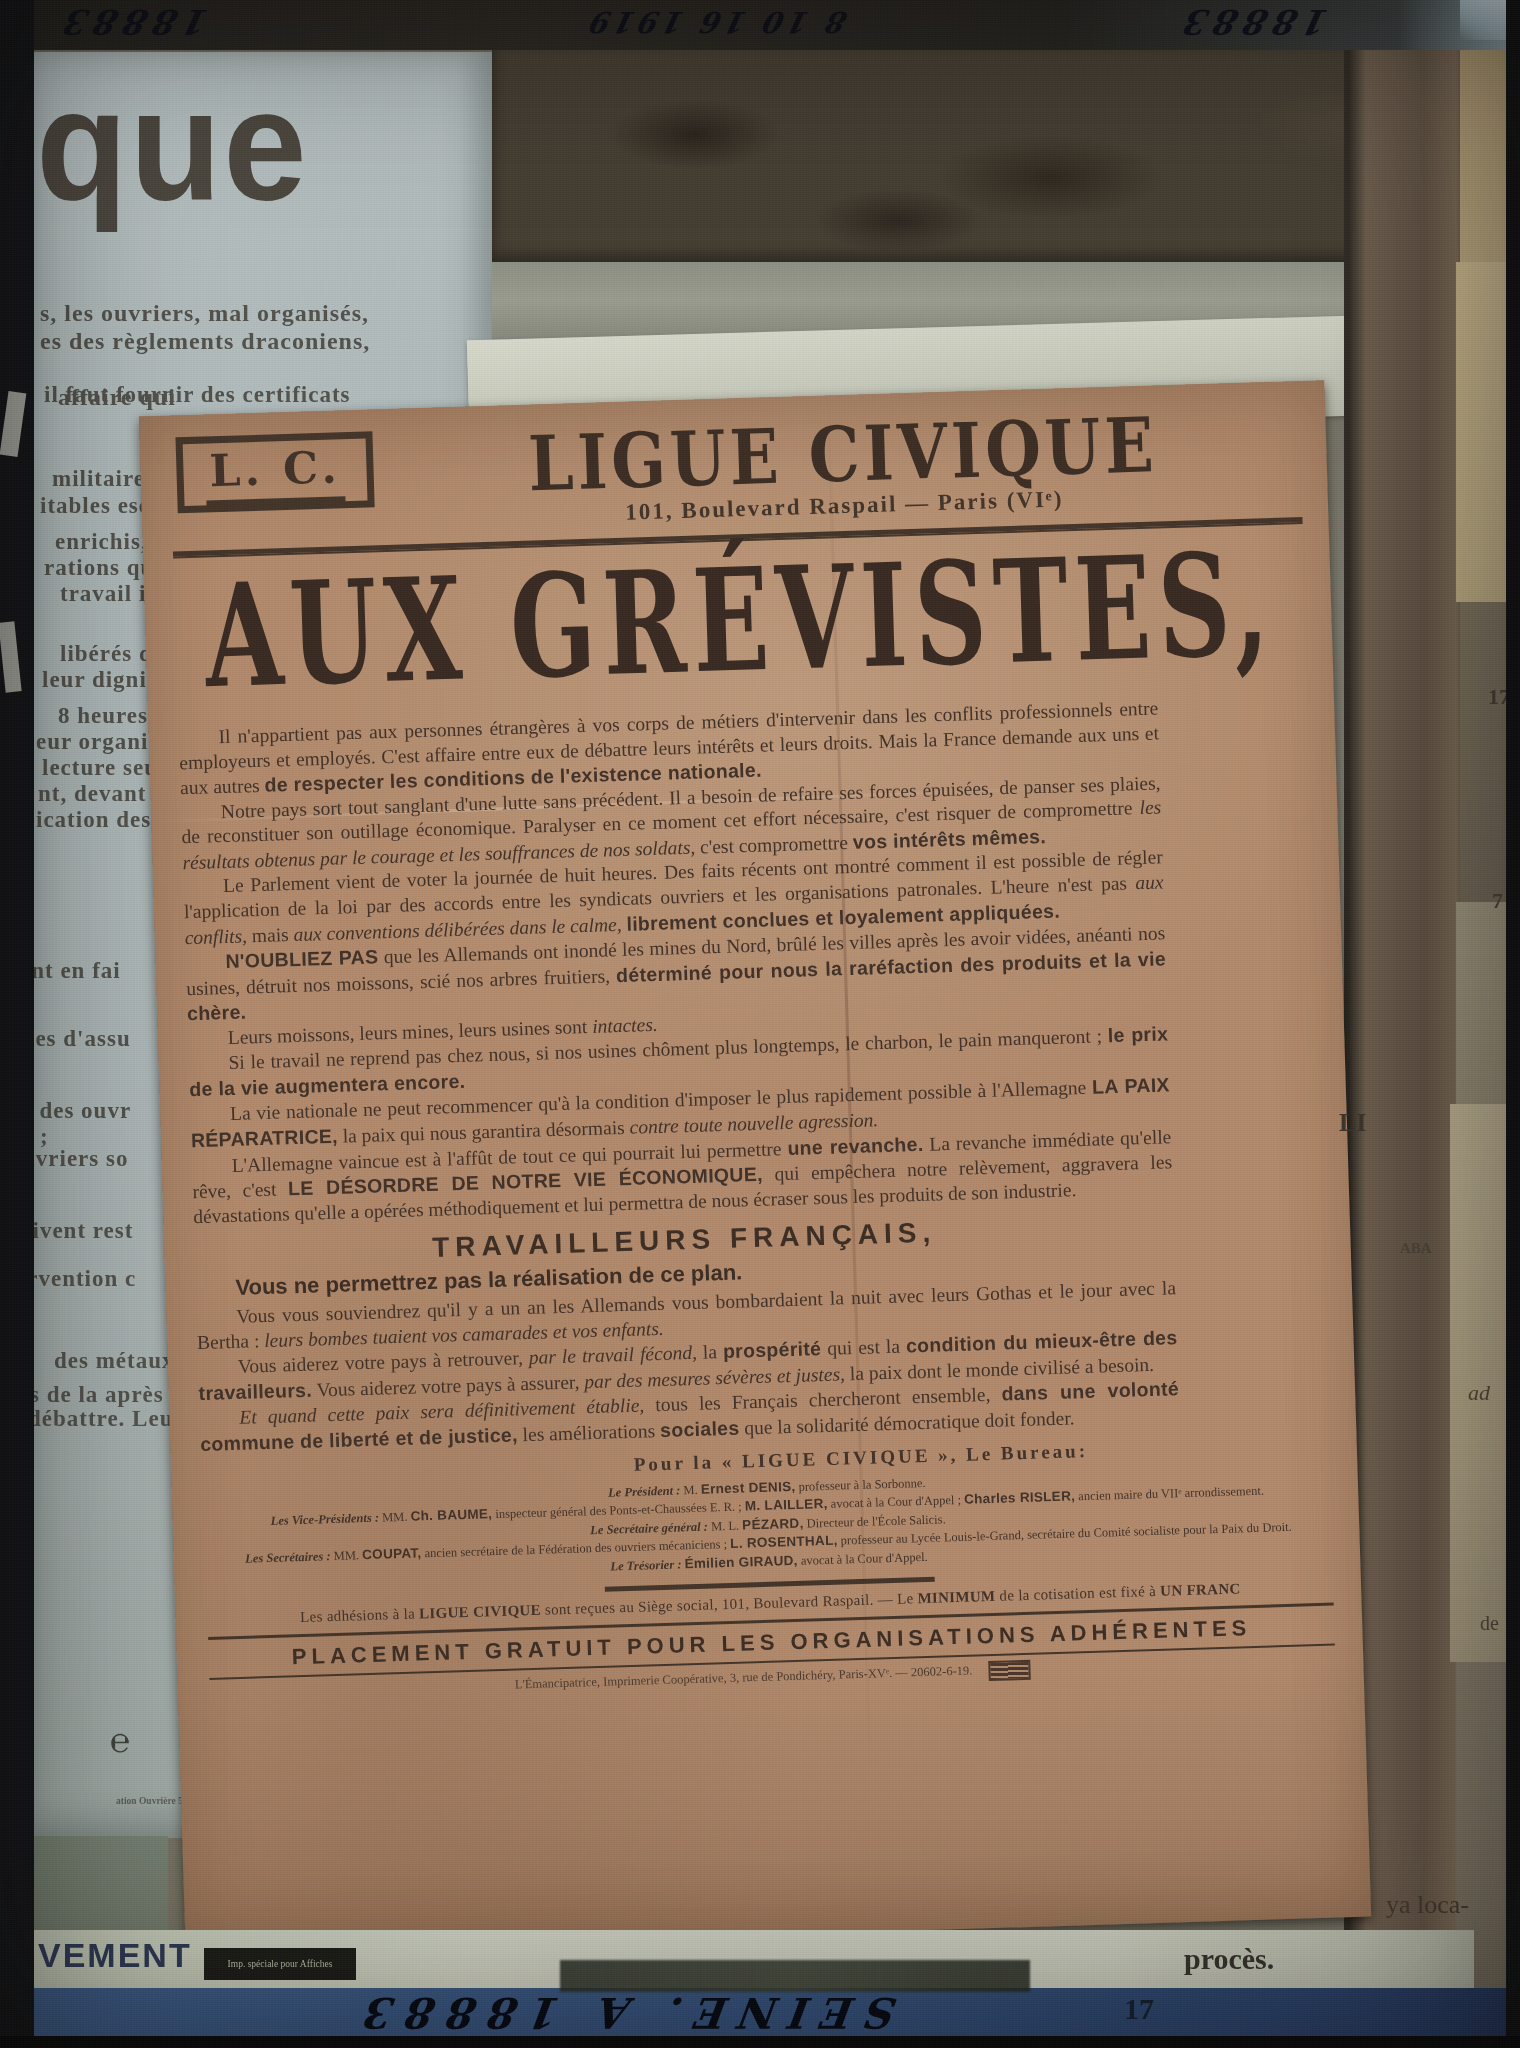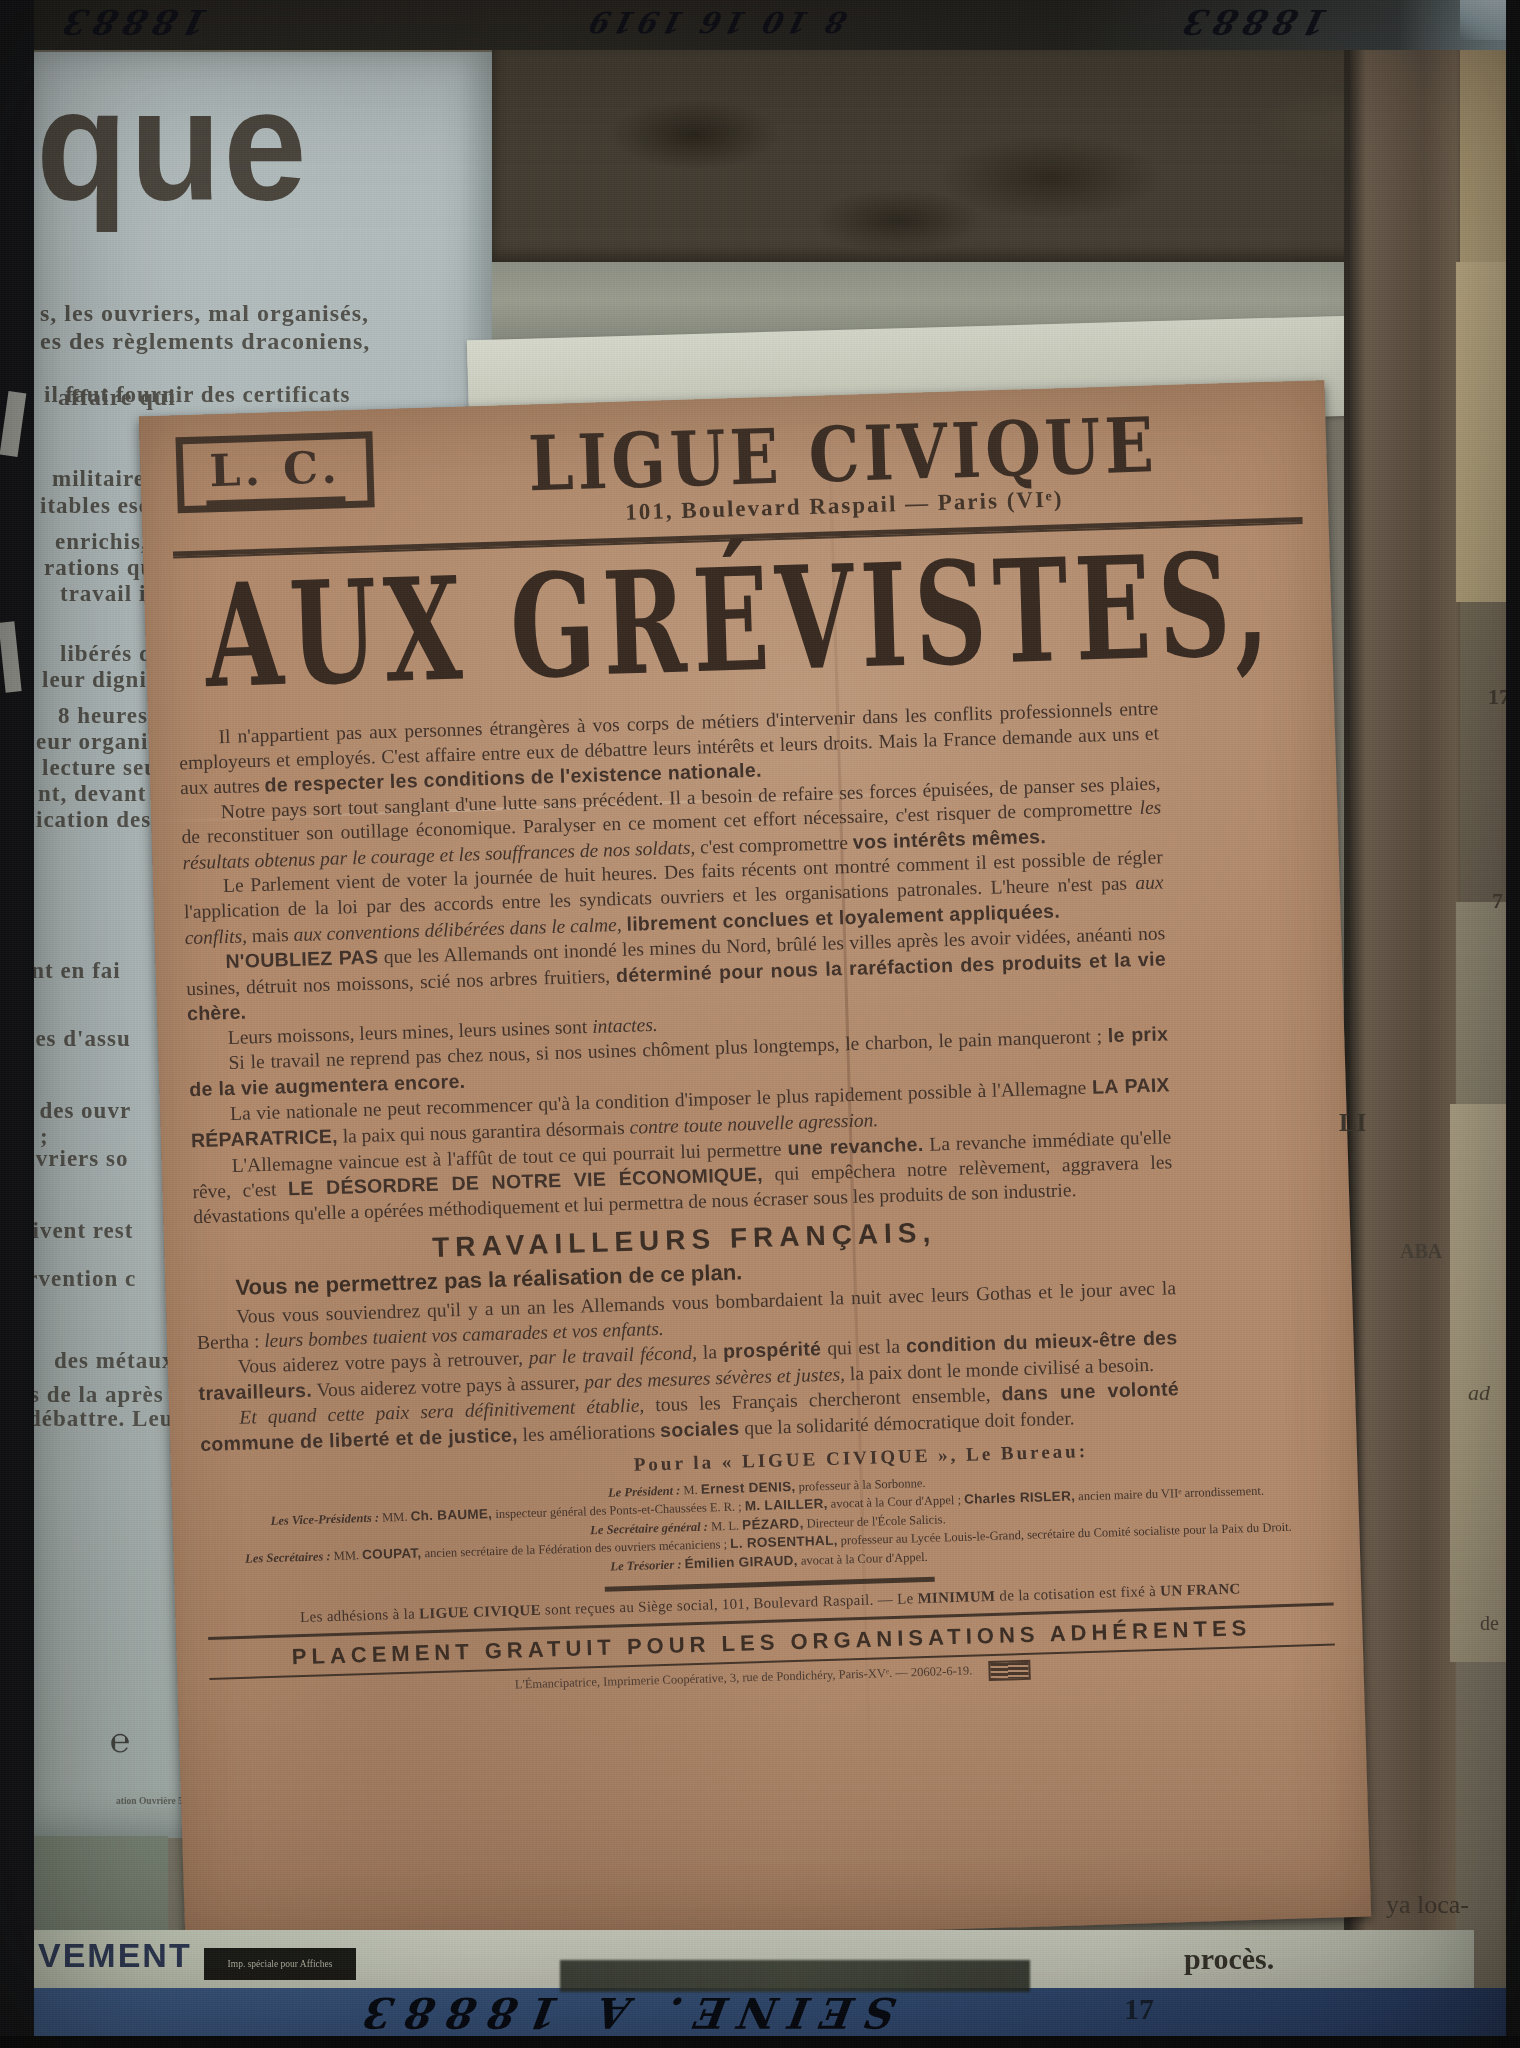--- a/index.html
+++ b/index.html
@@ -254,21 +254,21 @@
     <span class="news-frag" style="left: 22px; top: 1146px;">uvriers so</span>
     <span class="news-frag" style="left: 20px; top: 1218px;">oivent rest</span>
     <span class="news-frag" style="left: 16px; top: 1266px;">ervention c</span>
     <span class="news-frag" style="left: 54px; top: 1348px;">des métaux,</span>
     <span class="news-frag" style="left: 30px; top: 1382px;">s de la après</span>
     <span class="news-frag" style="left: 28px; top: 1406px;">débattre. Leu</span>
     <span class="news-frag" style="left: 116px; top: 1796px; font-size: 9.5px; color: rgba(70, 70, 62, 0.75); letter-spacing: 0px;">ation Ouvrière 51, Rue Sain</span>
     <span class="wall-frag" style="left: 1488px; top: 684px; font-size: 22px; color: rgb(69, 62, 51); font-weight: 700;">17</span>
     <span class="wall-frag" style="left: 1492px; top: 888px; font-size: 22px; color: rgb(74, 66, 55); font-weight: 700;">7</span>
     <span class="wall-frag" style="left: 1339px; top: 1108px; font-size: 26px; color: rgb(59, 53, 44); font-weight: 700;">LI</span>
-    <span class="wall-frag" style="left: 1400px; top: 1240px; font-size: 20px; color: rgb(74, 67, 56); font-weight: 700;">ABA</span>
+    <span class="wall-frag" style="left: 1400px; top: 1240px; font-size: 15px; color: rgb(74, 67, 56); font-weight: 700;">ABA</span>
     <span class="wall-frag" style="left: 1468px; top: 1380px; font-size: 22px; color: rgb(81, 71, 55); font-style: italic;">ad</span>
     <span class="wall-frag" style="left: 1480px; top: 1612px; font-size: 20px; color: rgb(79, 70, 58);">de</span>
     <span class="wall-frag" style="left: 1386px; top: 1890px; font-size: 26px; color: rgb(63, 55, 46);">ya loca-</span>
     <span class="wall-frag" style="left: 1184px; top: 1942px; font-size: 30px; color: rgb(53, 50, 43); font-weight: 700; z-index: 7;">procès.</span>
     <span class="wall-frag" style="left: 38px; top: 1936px; font-size: 34px; color: rgb(45, 56, 83); font-weight: 800; font-family: &quot;Liberation Sans&quot;, sans-serif; letter-spacing: 2px; z-index: 7;">VEMENT</span>
     <span class="wall-frag" style="left: 1124px; top: 1992px; font-size: 30px; color: rgb(22, 32, 47); font-weight: 700; z-index: 8;">17</span>
     <span class="wall-frag" style="left: 110px; top: 1722px; font-size: 34px; color: rgba(40, 40, 36, 0.8); z-index: 3;">℮</span>
   </div>
 
 </body></html>

